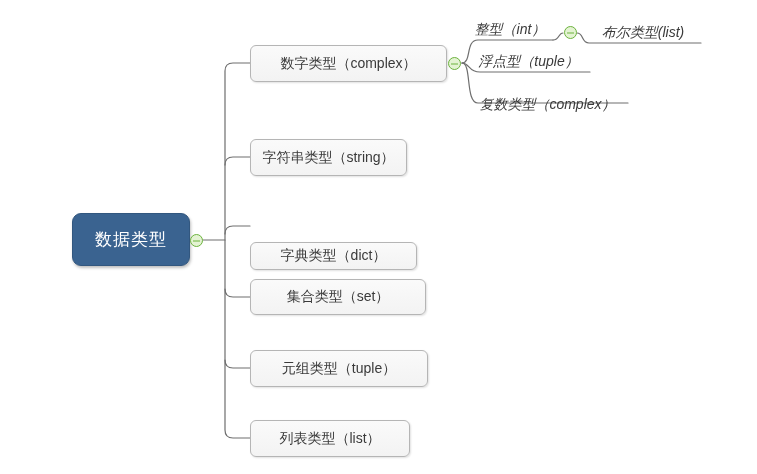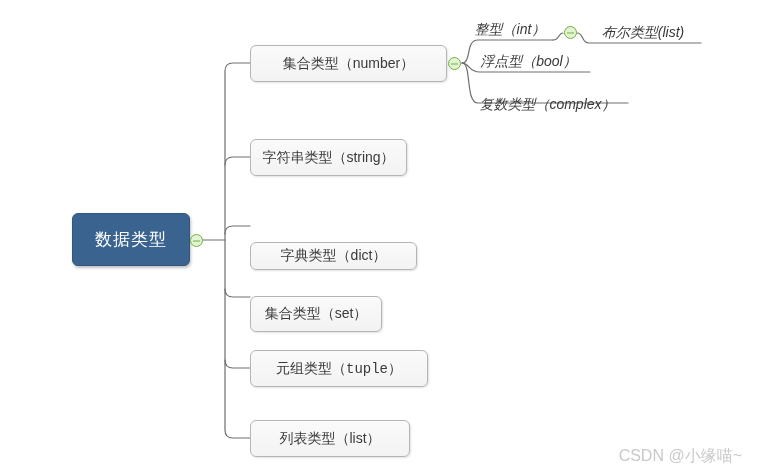--- a/index.html
+++ b/index.html
@@ -79,41 +79,40 @@
     <path d="M225 289 Q225 297 233 297 H250"></path>
     <path d="M225 360 Q225 368 233 368 H250"></path>
 
     <path d="M462 63 C472 63 465 40 478 40 H553"></path>
     <path d="M462 63 C470 63 468 72 480 72 H590"></path>
     <path d="M462 63 C472 63 465 103 478 103 H628"></path>
 
     <path d="M553 40 C560 40 558 33 563 33 M577 33 C584 33 581 43 589 43 H701"></path>
   </svg>
 
-  <div class="root-box" style="left:72px;top:213px;width:118px;height:53px;">数据类型</div>
+  <div class="root-box" style="left:72px;top:213px;width:118px;height:53px;border-radius:9px;">数据类型</div>
 
-  <div class="node-box" style="left:250px;top:45px;width:197px;height:37px;">集合类型（number）</div>
+  <div class="node-box" style="left:250px;top:45px;width:197px;height:37px;">数字类型（complex）</div>
 
   <div class="node-box" style="left:250px;top:139px;width:157px;height:37px;">字符串类型（string）</div>
 
   <div class="node-box" style="left:250px;top:208px;width:167px;height:28px;margin-top:34px;">字典类型（dict）</div>
 
-  <div class="node-box" style="left:250px;top:296px;width:132px;height:36px;">集合类型（set）</div>
+  <div class="node-box" style="left:250px;top:279px;width:176px;height:36px;">集合类型（set）</div>
 
-  <div class="node-box" style="left:250px;top:350px;width:178px;height:37px;font-family:Liberation Mono, monospace;">元组类型（tuple）</div>
+  <div class="node-box" style="left:250px;top:350px;width:178px;height:37px;">元组类型（tuple）</div>
 
   <div class="node-box" style="left:250px;top:420px;width:160px;height:37px;text-align:right;">列表类型（list）</div>
 
   <div class="line-label" style="left:467px;top:21px;width:86px;height:18px;">整型（int）</div>
 
   <div class="line-label" style="left:586px;top:24px;width:114px;height:18px;">布尔类型(list)</div>
 
-  <div class="line-label" style="left:467px;top:53px;width:123px;height:18px;">浮点型（bool）</div>
+  <div class="line-label" style="left:467px;top:53px;width:123px;height:18px;">浮点型（tuple）</div>
 
   <div class="line-label" style="left:467px;top:96px;width:161px;height:18px;">复数类型（complex）</div>
 
   <div class="collapse" style="left:190px;top:234px;"></div>
   <div class="collapse" style="left:448px;top:57px;"></div>
   <div class="collapse" style="left:564px;top:26px;"></div>
 
-  <div class="watermark">CSDN @小缘喵~</div>
 
 </div>
 
 </body></html>

